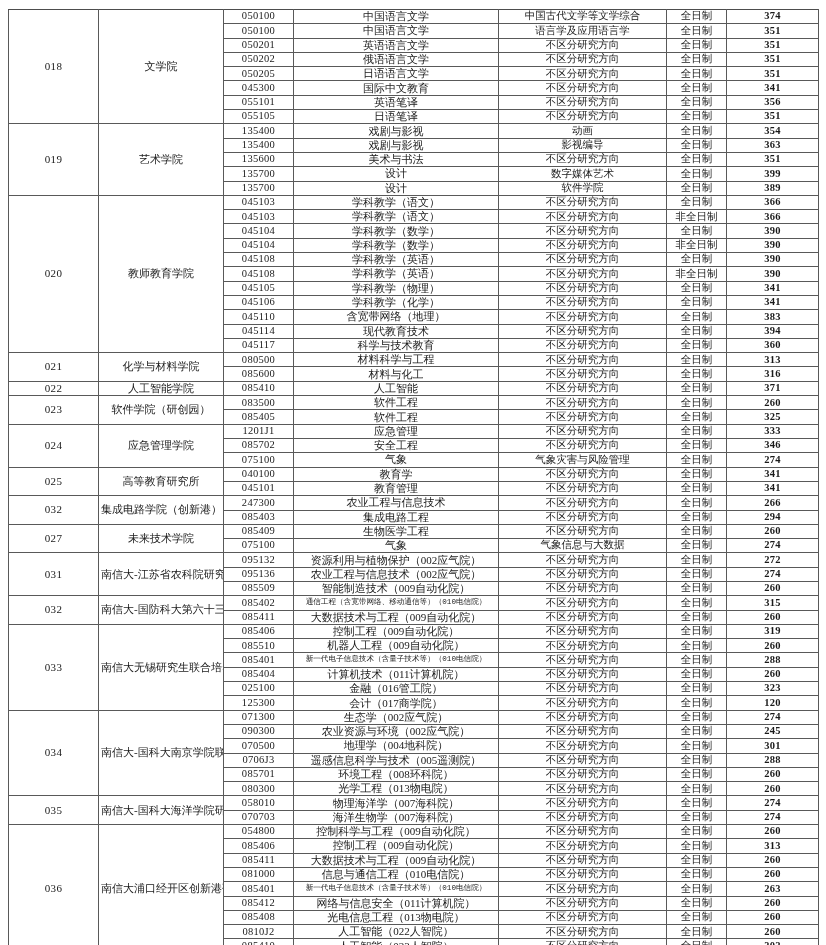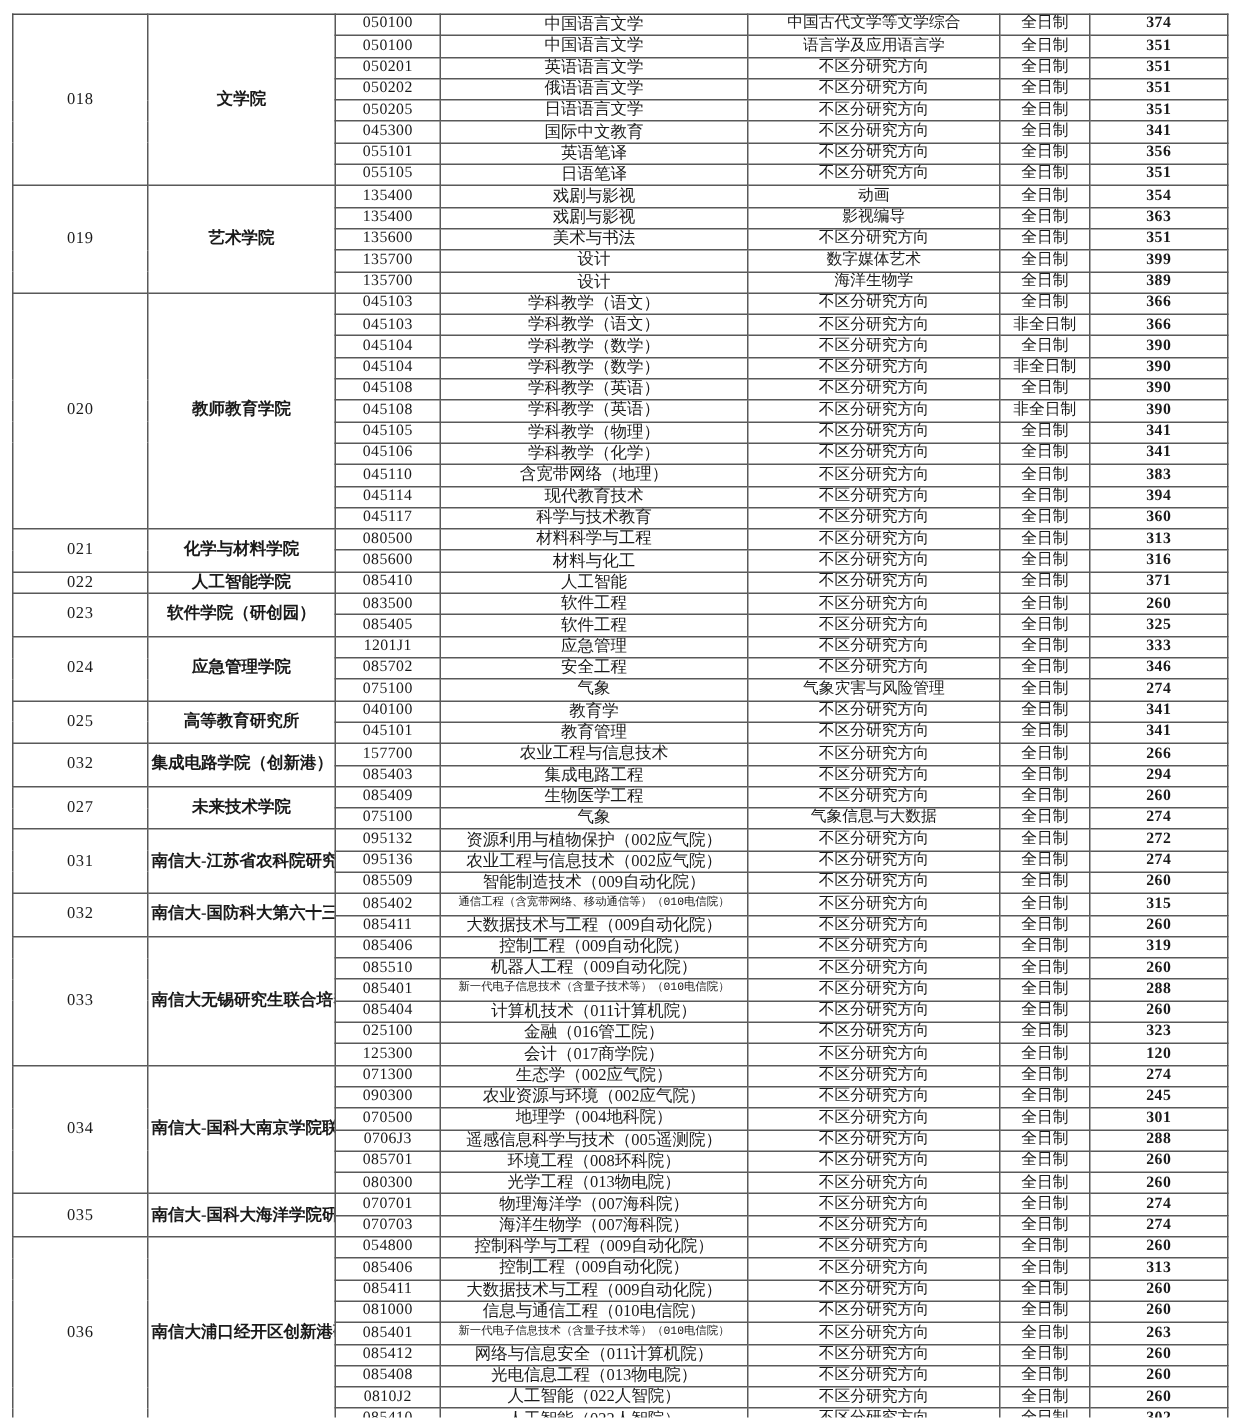--- a/index.html
+++ b/index.html
@@ -68,21 +68,21 @@
     border-right: 1.6px solid #4d4d4d;
   }
   td.col-code, td.col-college {
     border-top: 1.6px solid #4d4d4d;
     border-bottom: 1.6px solid #4d4d4d;
     line-height: 1.22;
     white-space: normal;
     word-break: break-all;
   }
   td.col-code { font-size: 11px; letter-spacing: 0.4px; }
-  td.col-college { font-size: 11px; padding: 0 3px; font-weight: bold; }
+  td.col-college { font-size: 11px; padding: 0 3px; }
   td.col-major { font-size: 10.5px; letter-spacing: 0.3px; }
   td.col-name { font-size: 11px; }
   td.col-dir { font-size: 10.5px; }
   td.col-mode { font-size: 10.5px; }
   td.col-score { font-size: 10.5px; font-weight: 600; letter-spacing: 0.3px; }
   td.tiny { font-size: 7.6px; letter-spacing: 0; font-family: Liberation Mono, monospace; }
 </style>
 </head>
 <body>
 
@@ -182,21 +182,21 @@
         <tr>
           <td class="col-major">135700</td>
           <td class="col-name">设计</td>
           <td class="col-dir">数字媒体艺术</td>
           <td class="col-mode">全日制</td>
           <td class="col-score">399</td>
         </tr>
         <tr>
           <td class="col-major">135700</td>
           <td class="col-name">设计</td>
-          <td class="col-dir">海洋生物学</td>
+          <td class="col-dir">软件学院</td>
           <td class="col-mode">全日制</td>
           <td class="col-score">389</td>
         </tr>
         <tr class="group-start">
           <td class="col-code" rowspan="11">020</td>
           <td class="col-college" rowspan="11">教师教育学院</td>
           <td class="col-major">045103</td>
           <td class="col-name">学科教学（语文）</td>
           <td class="col-dir">不区分研究方向</td>
           <td class="col-mode">全日制</td>
@@ -348,21 +348,21 @@
         <tr>
           <td class="col-major">045101</td>
           <td class="col-name">教育管理</td>
           <td class="col-dir">不区分研究方向</td>
           <td class="col-mode">全日制</td>
           <td class="col-score">341</td>
         </tr>
         <tr class="group-start">
           <td class="col-code" rowspan="2">032</td>
           <td class="col-college" rowspan="2">集成电路学院（创新港）</td>
-          <td class="col-major">157700</td>
+          <td class="col-major">247300</td>
           <td class="col-name">农业工程与信息技术</td>
           <td class="col-dir">不区分研究方向</td>
           <td class="col-mode">全日制</td>
           <td class="col-score">266</td>
         </tr>
         <tr>
           <td class="col-major">085403</td>
           <td class="col-name">集成电路工程</td>
           <td class="col-dir">不区分研究方向</td>
           <td class="col-mode">全日制</td>
@@ -507,21 +507,21 @@
         <tr>
           <td class="col-major">080300</td>
           <td class="col-name">光学工程（013物电院）</td>
           <td class="col-dir">不区分研究方向</td>
           <td class="col-mode">全日制</td>
           <td class="col-score">260</td>
         </tr>
         <tr class="group-start">
           <td class="col-code" rowspan="2">035</td>
           <td class="col-college" rowspan="2">南信大-国科大海洋学院研究生联合培养基地</td>
-          <td class="col-major">070701</td>
+          <td class="col-major">058010</td>
           <td class="col-name">物理海洋学（007海科院）</td>
           <td class="col-dir">不区分研究方向</td>
           <td class="col-mode">全日制</td>
           <td class="col-score">274</td>
         </tr>
         <tr>
           <td class="col-major">070703</td>
           <td class="col-name">海洋生物学（007海科院）</td>
           <td class="col-dir">不区分研究方向</td>
           <td class="col-mode">全日制</td>

